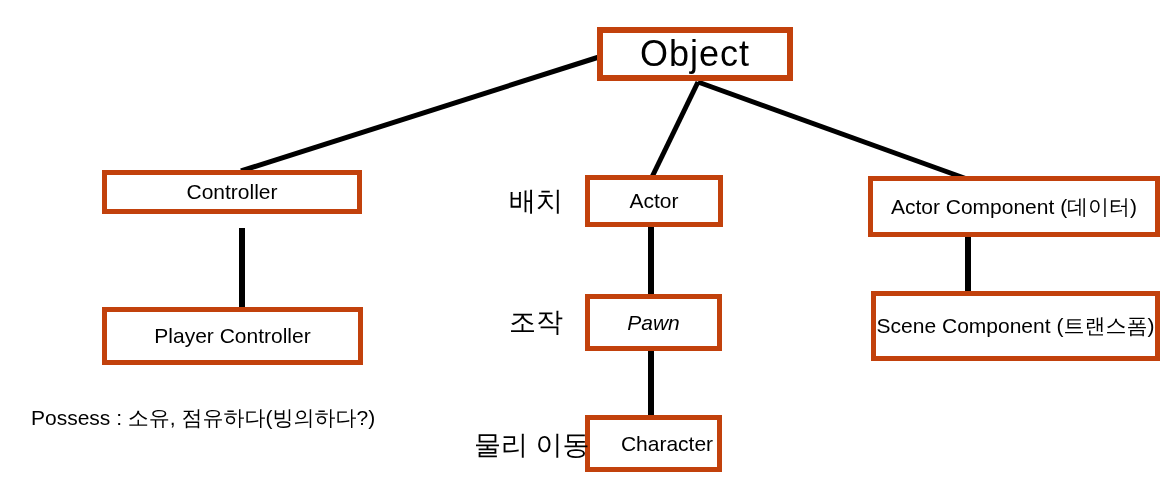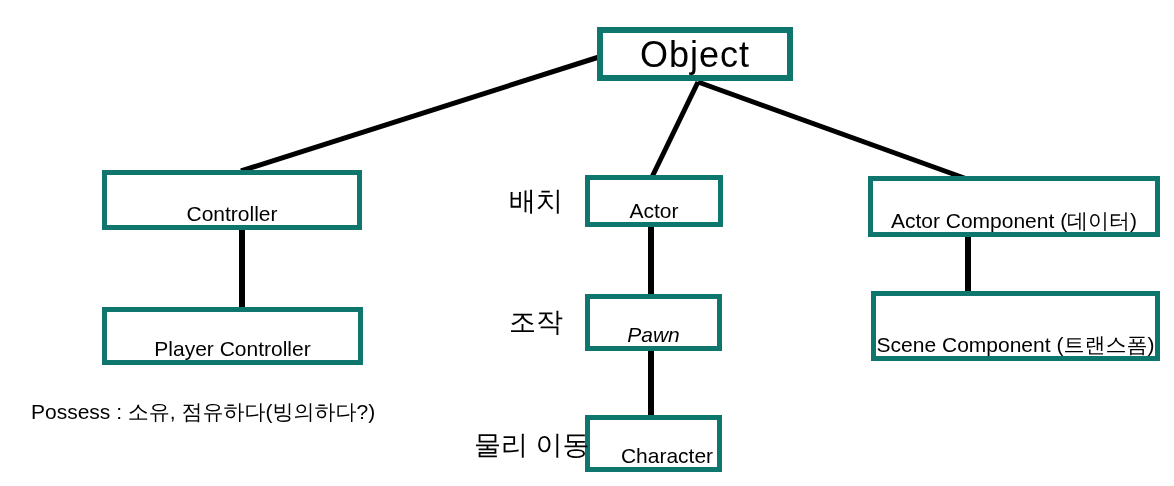--- a/index.html
+++ b/index.html
@@ -13,24 +13,24 @@
     overflow: hidden;
   }
   .edges {
     position: absolute;
     left: 0; top: 0;
     width: 1174px; height: 486px;
   }
   .node {
     position: absolute;
     box-sizing: border-box;
-    border: 5px solid #0f766e;
+    border: 5px solid #c2410c;
     background: #ffffff;
     display: flex;
-    align-items: flex-end;
+    align-items: center;
     justify-content: center;
     font-size: 21px;
     line-height: 1.1;
     white-space: nowrap;
     text-align: center;
   }
   .node.root {
     border-width: 6px;
     font-size: 36px;
     letter-spacing: 1px;
@@ -39,25 +39,26 @@
     position: absolute;
     font-size: 27px;
     line-height: 24px;
     white-space: nowrap;
   }
   .note {
     position: absolute;
     font-size: 21px;
     line-height: 28px;
     white-space: nowrap;
+    margin-top: 6px;
   }
 
   
   #node-object           { left: 597px; top: 27px;  width: 196px; height: 54px; }
-  #node-controller       { left: 102px; top: 170px; width: 260px; height: 60px; }
+  #node-controller       { left: 102px; top: 170px; width: 260px; height: 44px; }
   #node-player-controller{ left: 102px; top: 307px; width: 261px; height: 58px; }
   #node-actor            { left: 585px; top: 175px; width: 138px; height: 52px; }
   #node-pawn             { left: 585px; top: 294px; width: 137px; height: 57px; font-style: italic; }
   #node-character        { left: 585px; top: 415px; width: 137px; height: 57px; padding-left: 27px; }
   #node-actor-component  { left: 868px; top: 176px; width: 292px; height: 61px; }
   #node-scene-component  { left: 871px; top: 291px; width: 289px; height: 70px; }
 
   #label-actor     { left: 509px; top: 189px; }
   #label-pawn      { left: 509px; top: 310px; }
   #label-character { left: 474px; top: 433px; }

